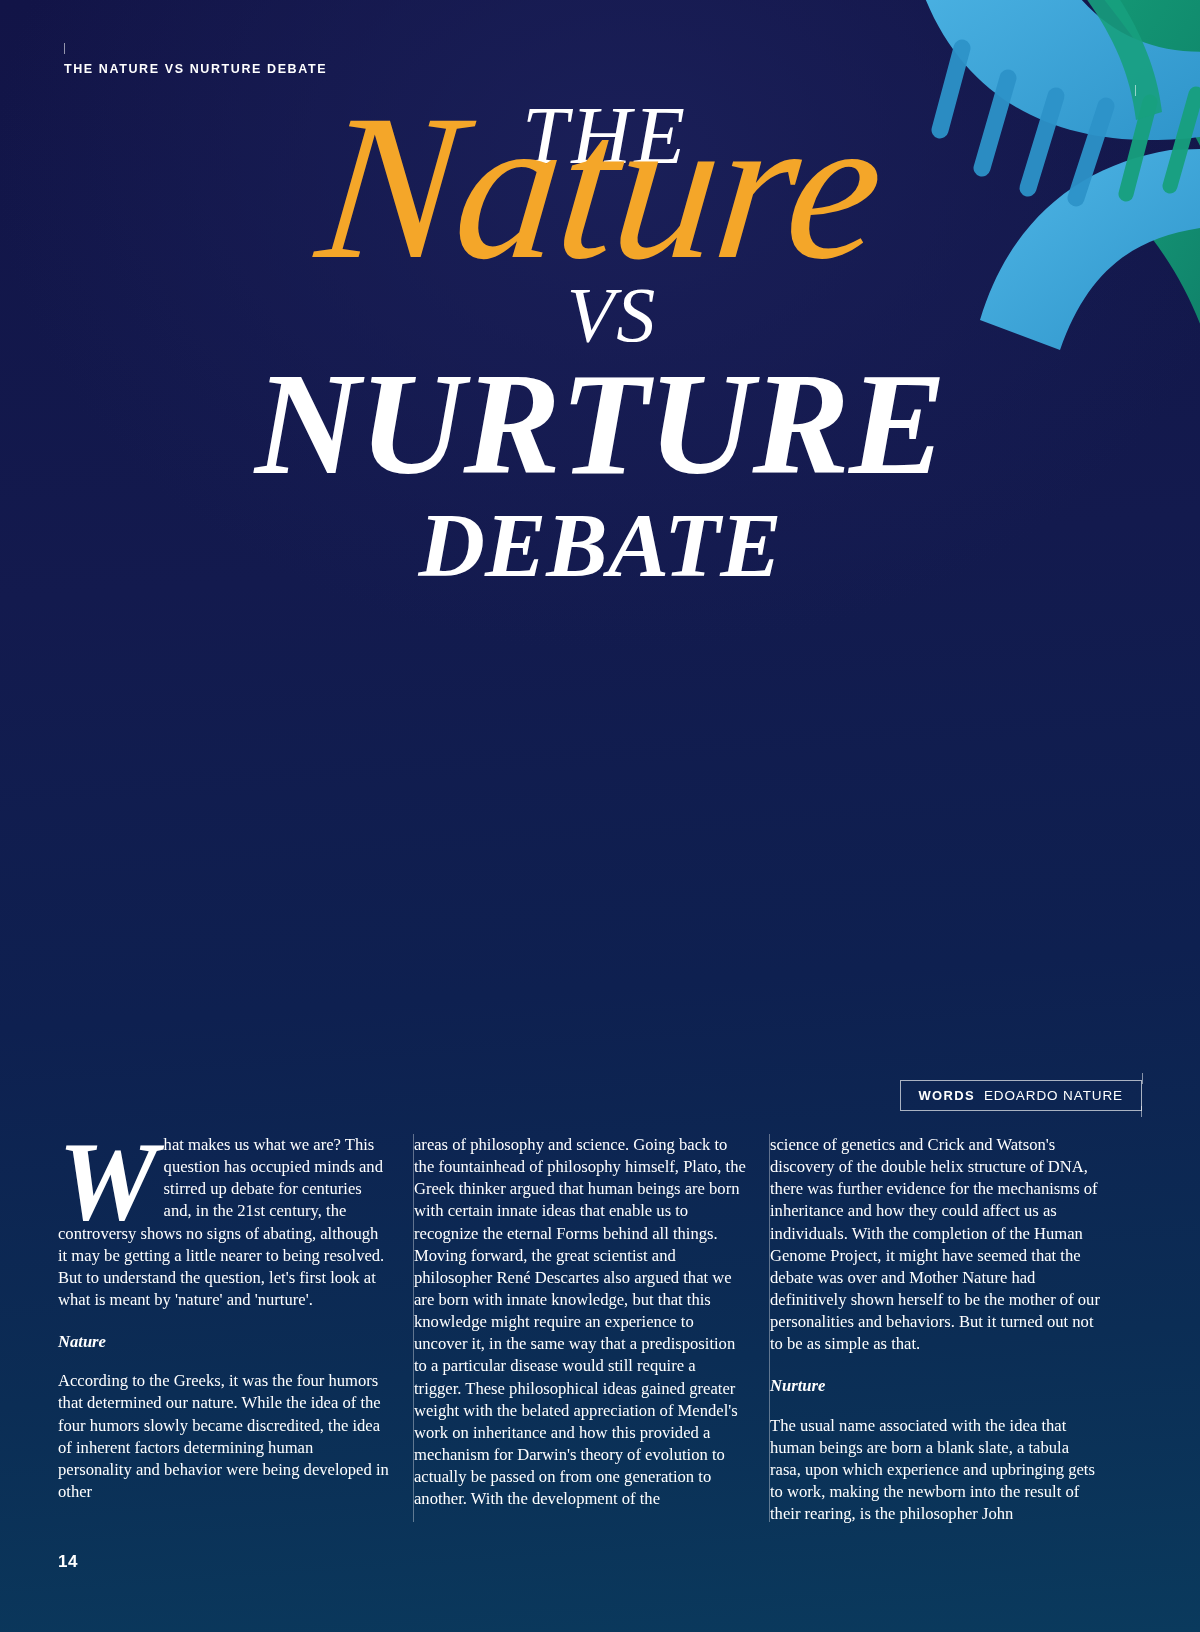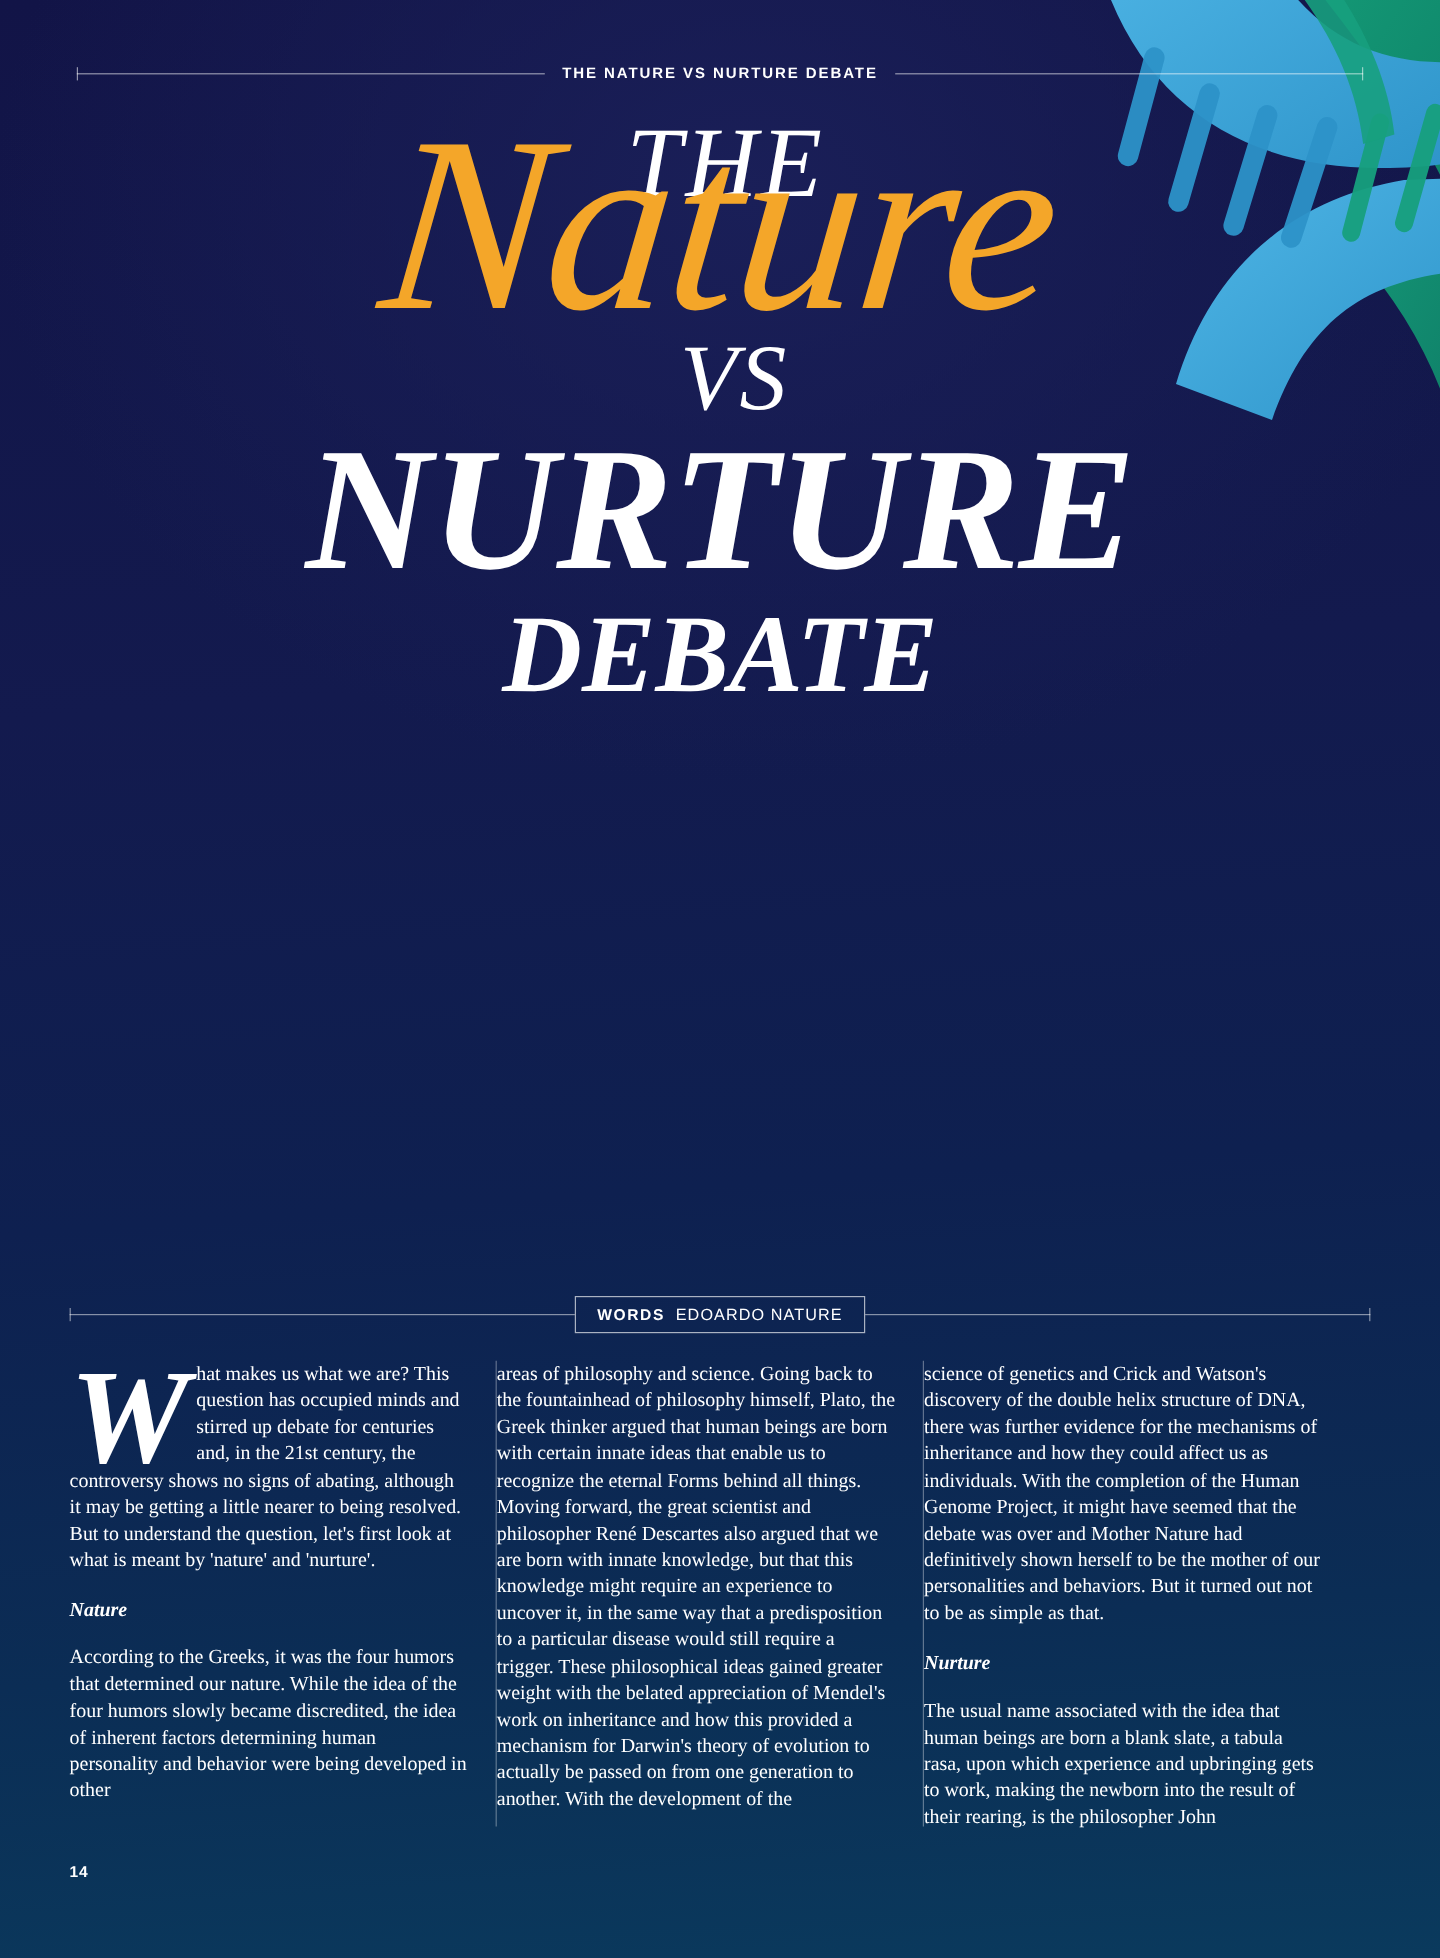--- a/index.html
+++ b/index.html
@@ -36,22 +36,22 @@
   }
 
   
   .runhead {
     position: absolute;
     top: 48px;
     left: 64px;
     right: 64px;
     height: 26px;
     display: flex;
-    align-items: center;
     gap: 14px;
+    flex-direction: column;
   }
   .runhead .rule {
     flex: 1 1 auto;
     height: 1px;
     background: rgba(255,255,255,0.55);
     position: relative;
   }
   .runhead .rule::before {
     content: "";
     position: absolute;
@@ -142,22 +142,23 @@
   }
 
   
   .byline {
     position: absolute;
     top: 1078px;
     left: 58px;
     right: 58px;
     height: 34px;
     display: flex;
-    align-items: center;
+    align-items: flex-end;
     gap: 0;
+    flex-direction: column;
   }
   .byline .rule {
     flex: 1 1 auto;
     height: 1px;
     background: rgba(255,255,255,0.5);
     position: relative;
   }
   .byline .rule::before {
     content: "";
     position: absolute;
@@ -237,21 +238,21 @@
     color: #ffffff;
     margin: 4px 6px -4px 0;
   }
 
   
   .folio {
     position: absolute;
     left: 58px;
     top: 1552px;
     font-family: "Liberation Sans", sans-serif;
-    font-size: 13px;
+    font-size: 17px;
     font-weight: bold;
     color: #ffffff;
     letter-spacing: 0.5px;
   }
 </style>
 </head>
 <body>
 
 <div class="page">
 

